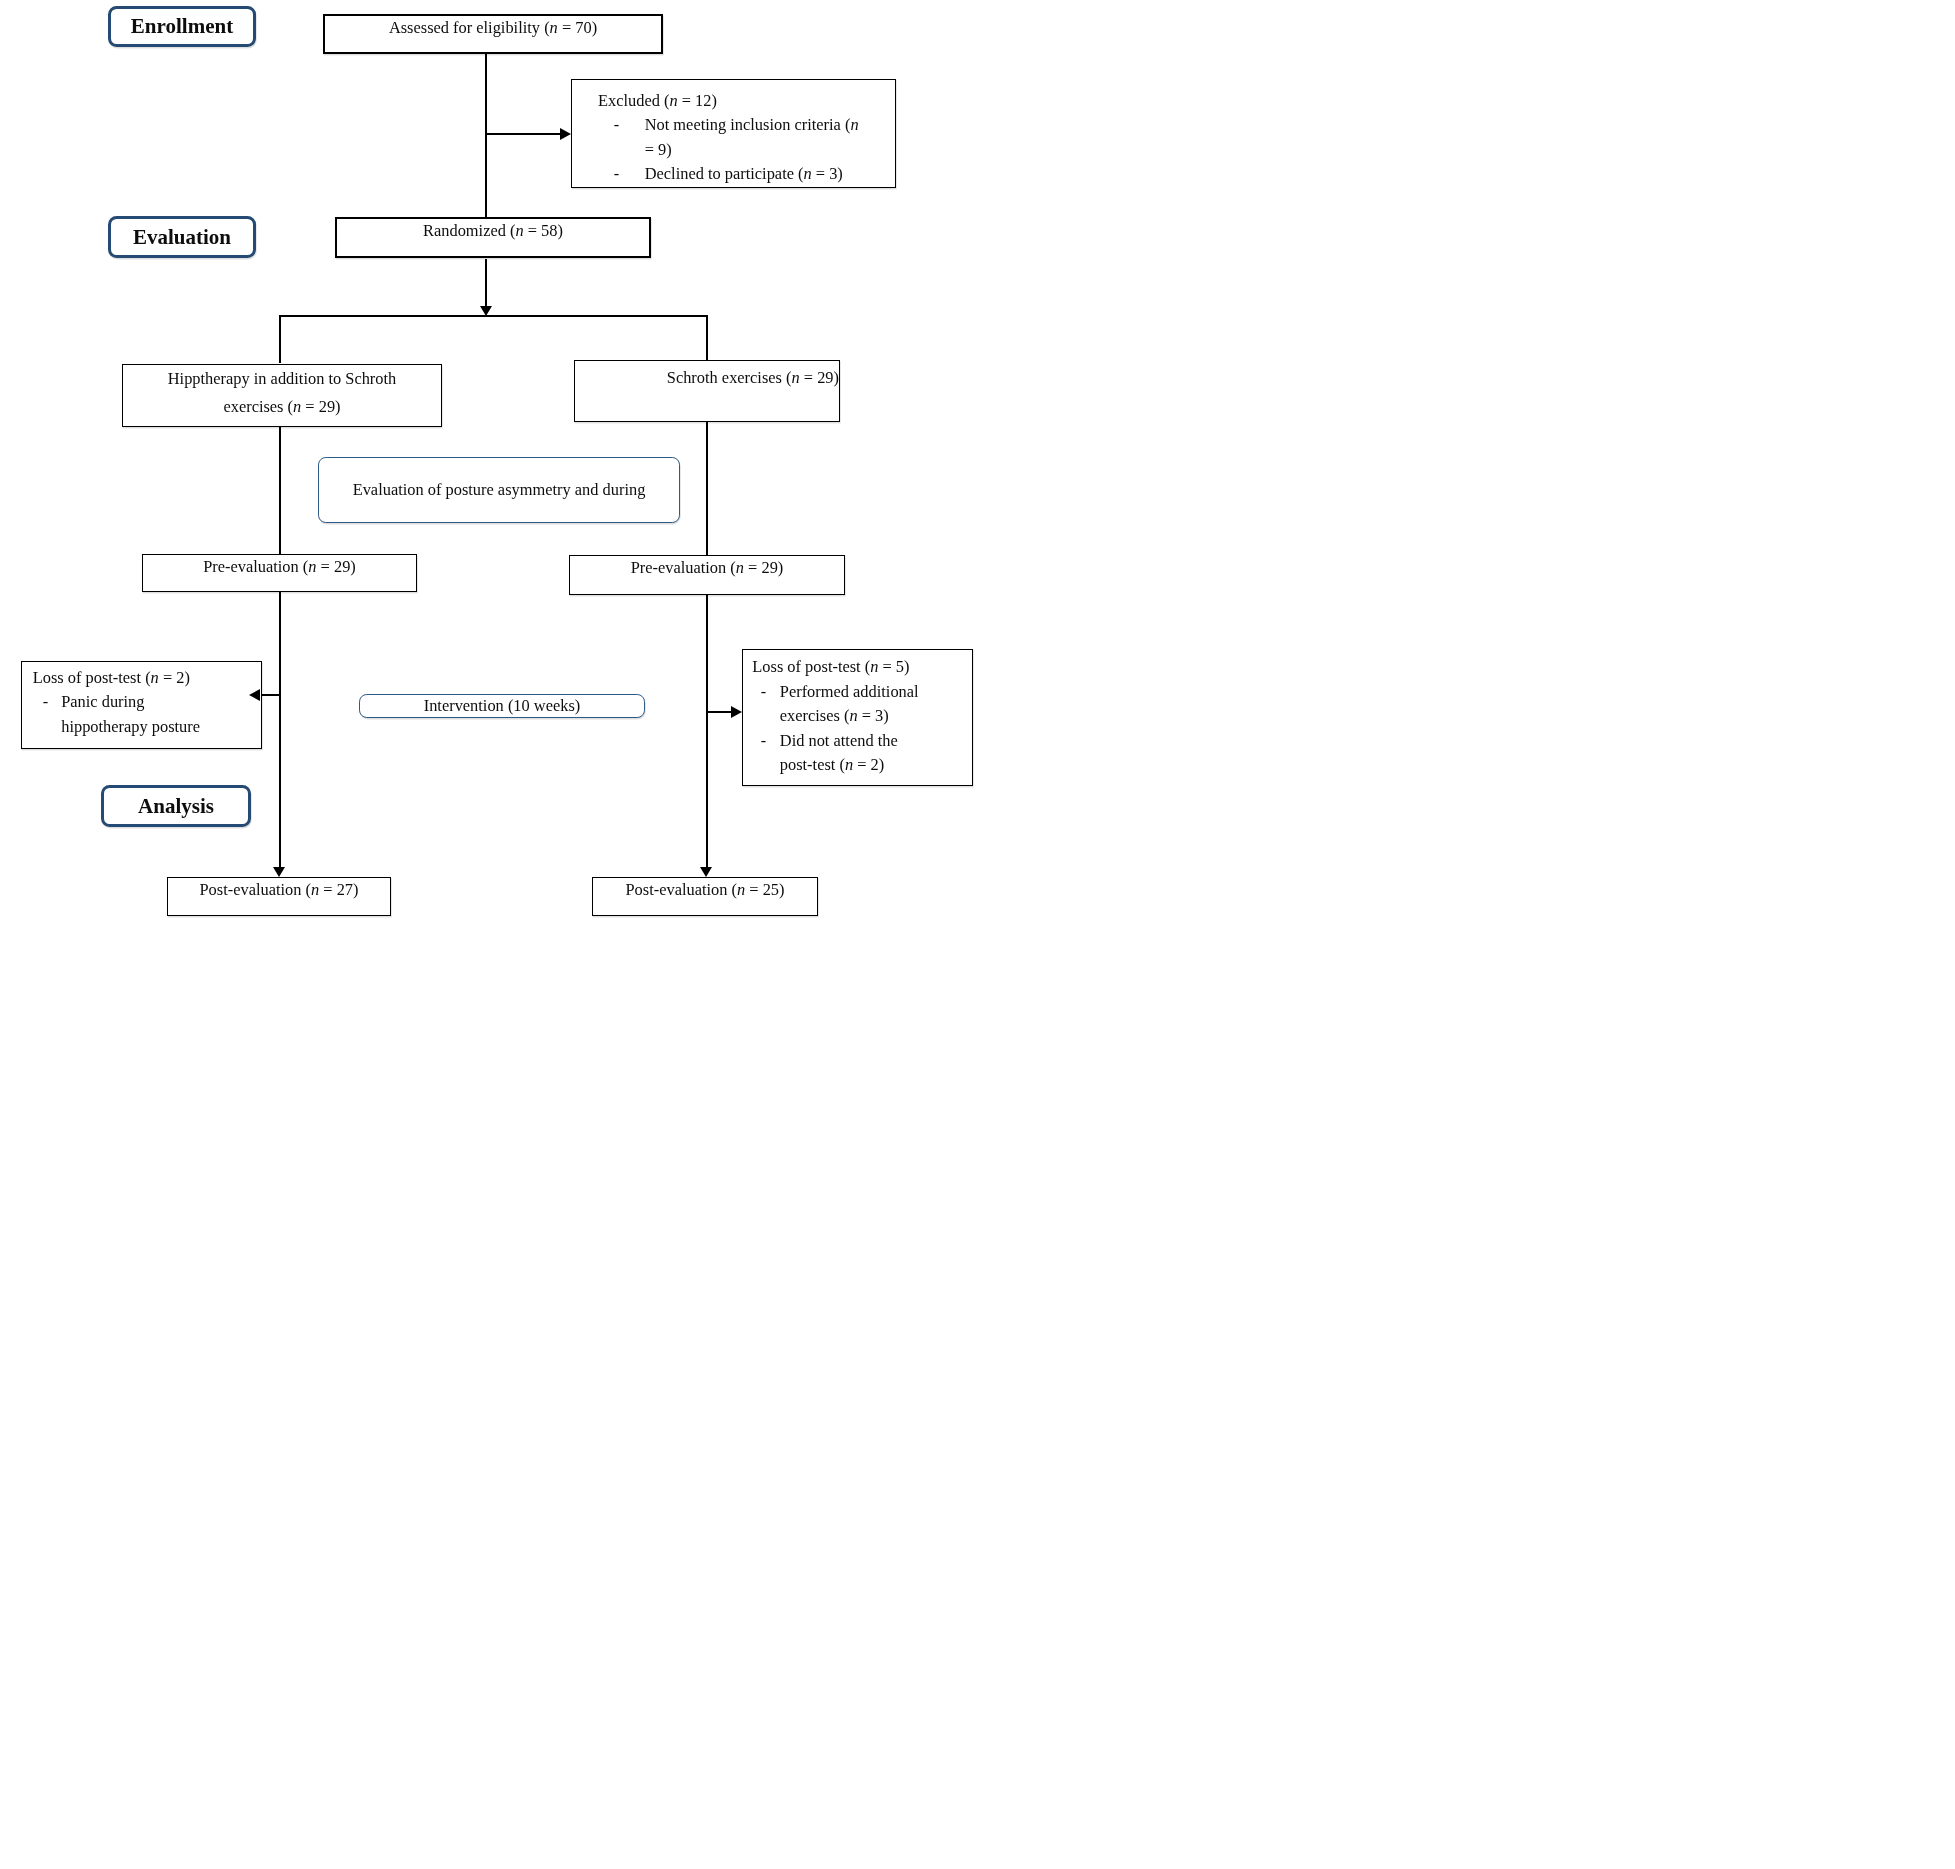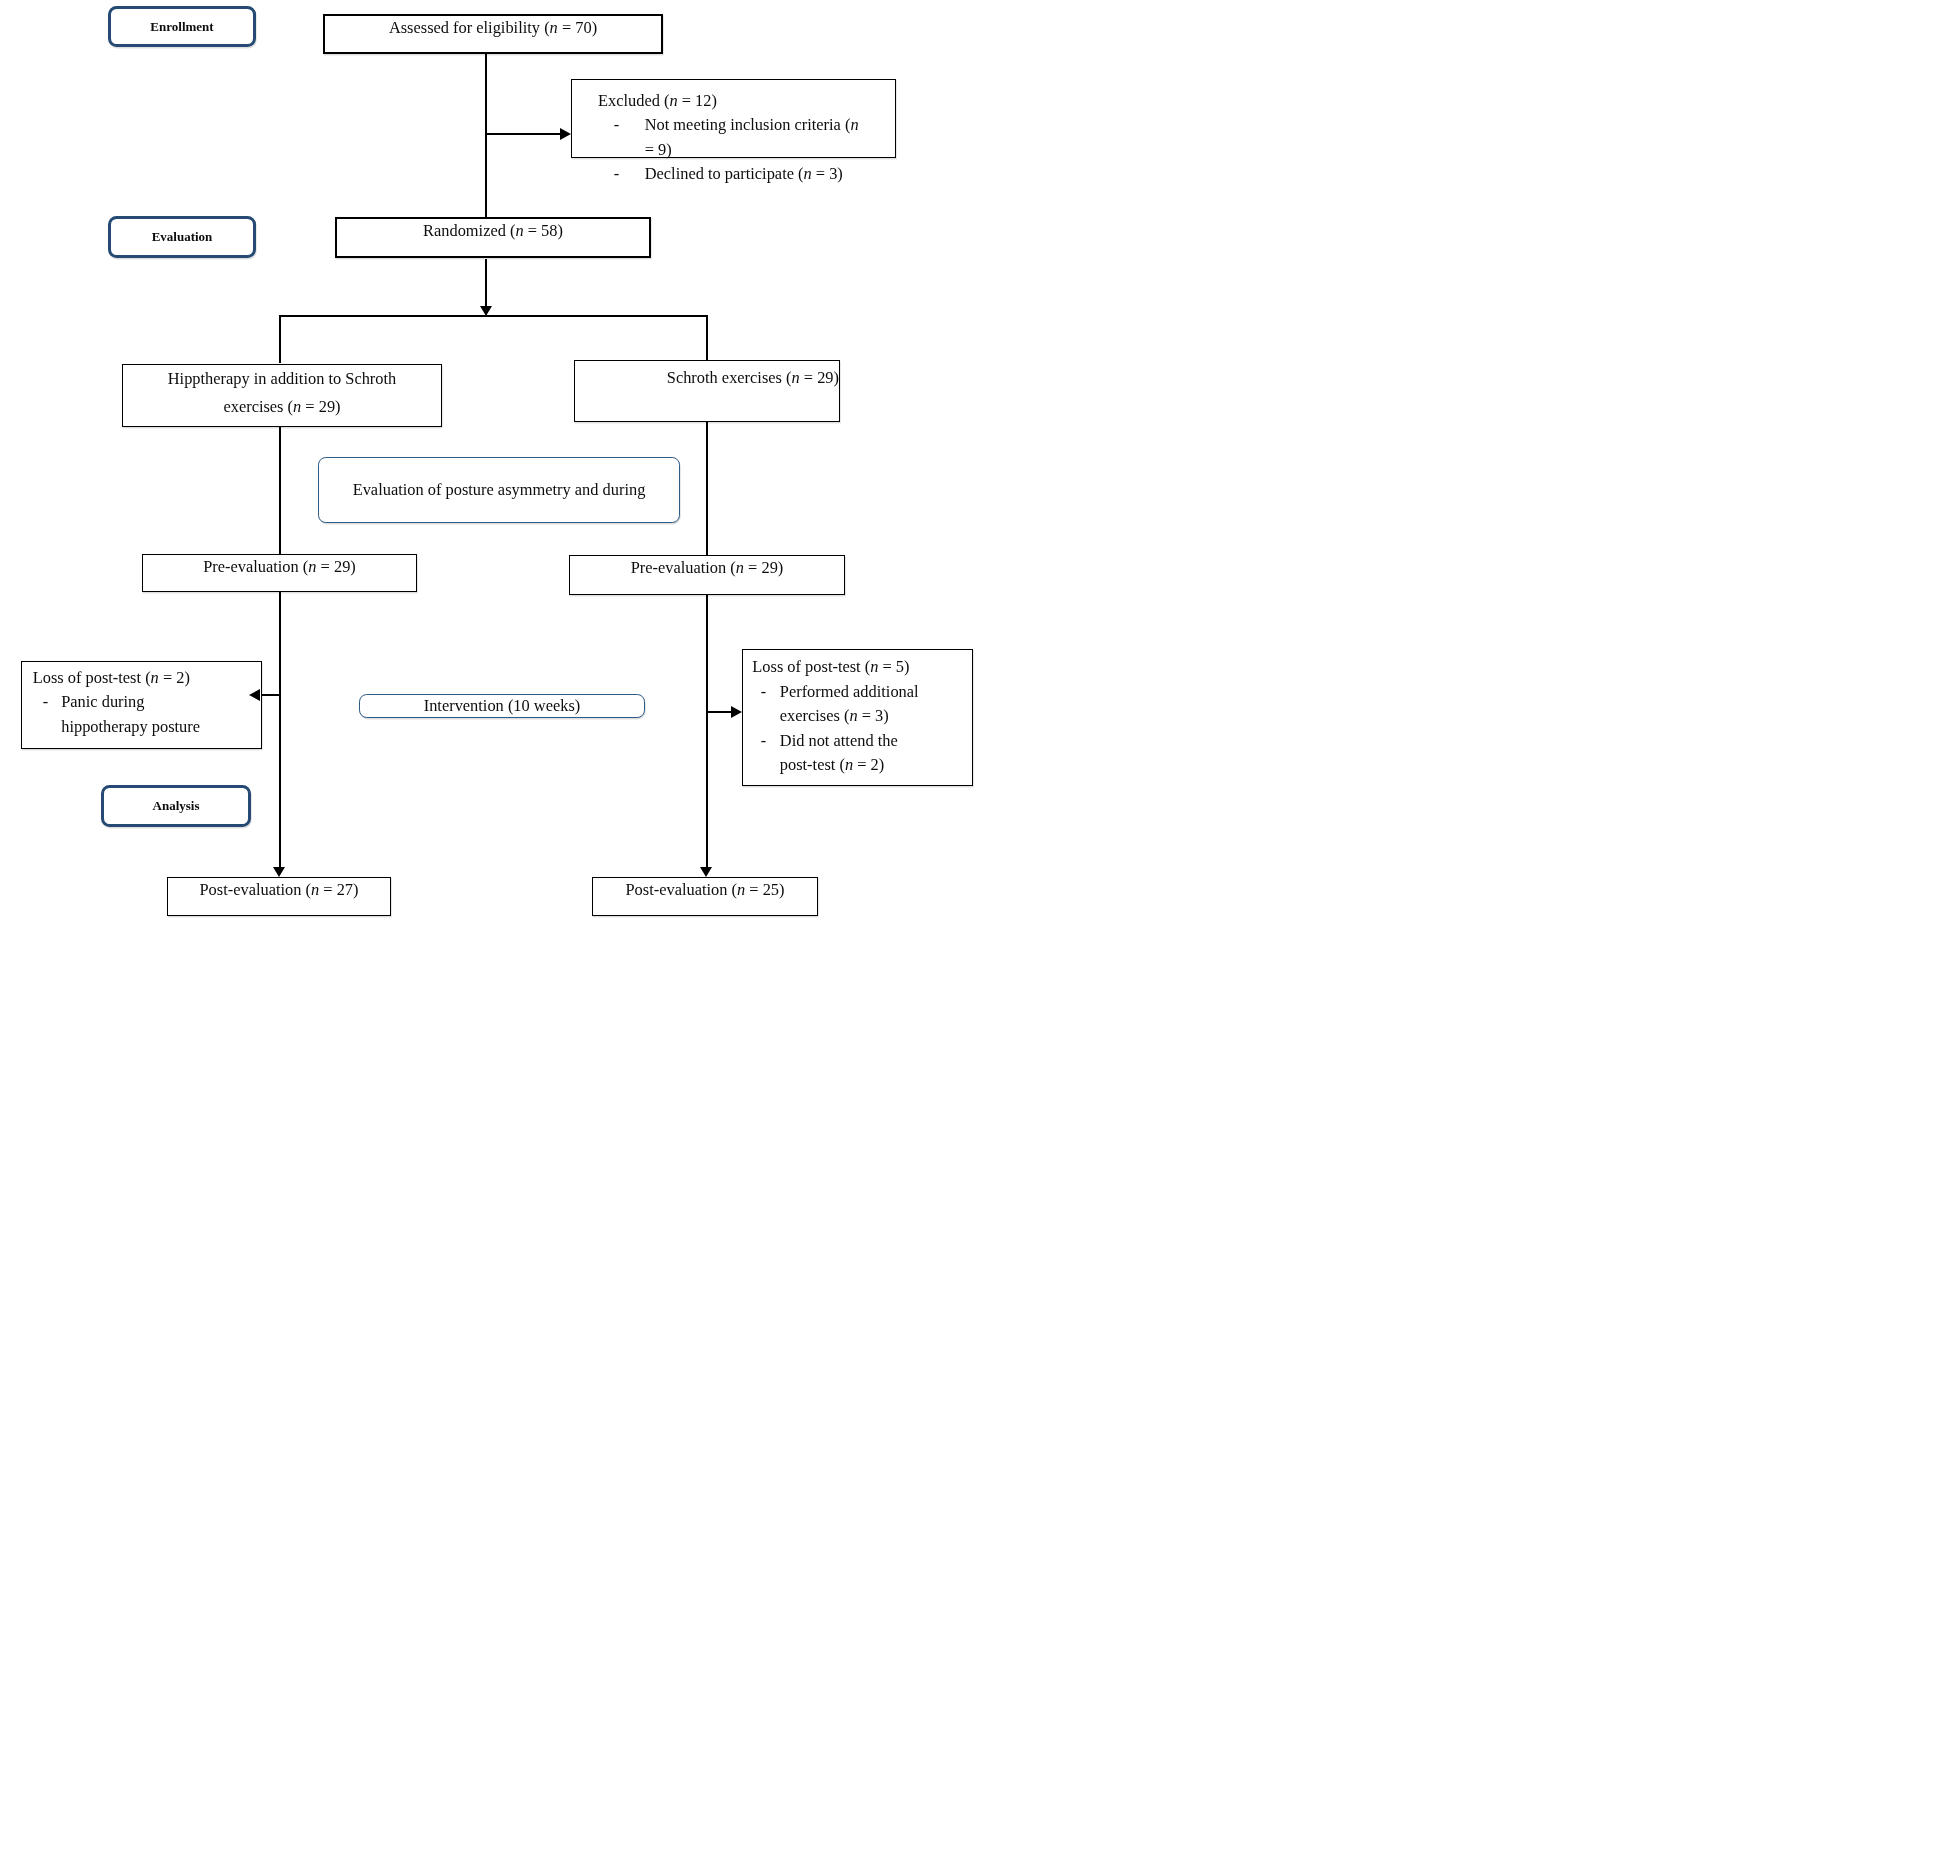--- a/index.html
+++ b/index.html
@@ -23,21 +23,21 @@
     line-height:1.45;
   }
   .box.thick{border-width:2.1px;}
   .stage{
     position:absolute;
     background:#ffffff;
     border:3.6px solid #254a73;
     border-radius:8.5px;
     box-sizing:border-box;
     display:flex;align-items:center;justify-content:center;
-    font-weight:bold;font-size:13px;
+    font-weight:bold;font-size:21px;
     box-shadow:0.7px 1.4px 0 #dedede;
   }
   .pill{
     position:absolute;
     background:#ffffff;
     border:1.8px solid #2d5a87;
     border-radius:7.8px;
     box-sizing:border-box;
     display:flex;align-items:center;justify-content:center;
     text-align:center;font-size:16.4px;line-height:1.75;
@@ -76,21 +76,21 @@
     <span>Evaluation</span>
   </div>
   <div class="stage" style="left:101px;top:785px;width:150px;height:42px;">
     <span>Analysis</span>
   </div>
 
   <div class="box thick" style="left:323px;top:13.5px;width:340px;height:40px;">
     <span>Assessed for eligibility (<i>n</i> = 70)</span>
   </div>
 
-  <div class="listbox" style="left:571px;top:79px;width:325px;height:79px;padding:4.3px 5.7px 4.3px 26px;">
+  <div class="listbox" style="left:571px;top:79px;width:325px;height:109px;padding:4.3px 5.7px 4.3px 26px;">
     <div class="title">Excluded (<i>n</i> = 12)</div>
     <div class="bullet" style="margin-left:15.7px;">
       <span class="marker" style="width:31px;">-</span>
       <span style="max-width:221px;">Not meeting inclusion criteria (<i>n</i> = 9)</span>
     </div>
     <div class="bullet" style="margin-left:15.7px;">
       <span class="marker" style="width:31px;">-</span>
       <span style="max-width:235px;">Declined to participate (<i>n</i> = 3)</span>
     </div>
   </div>

